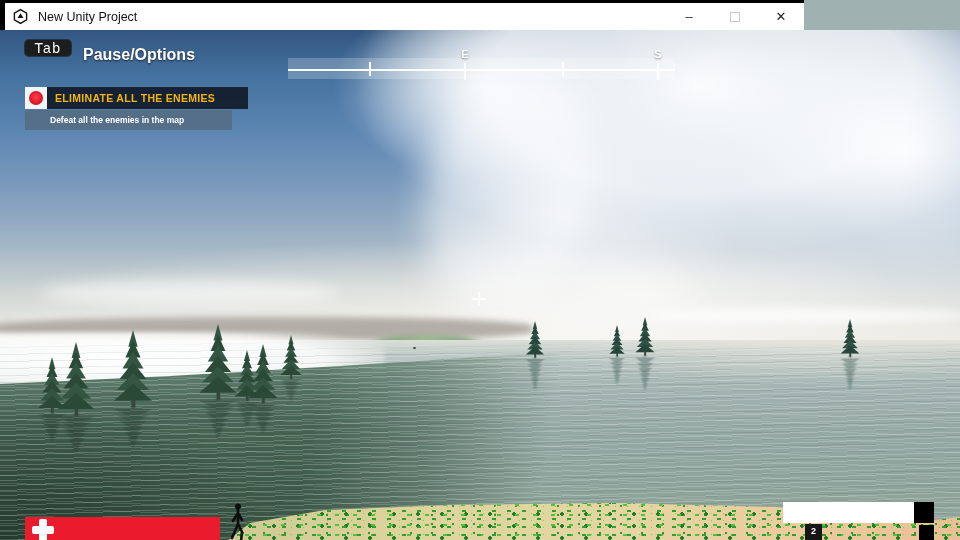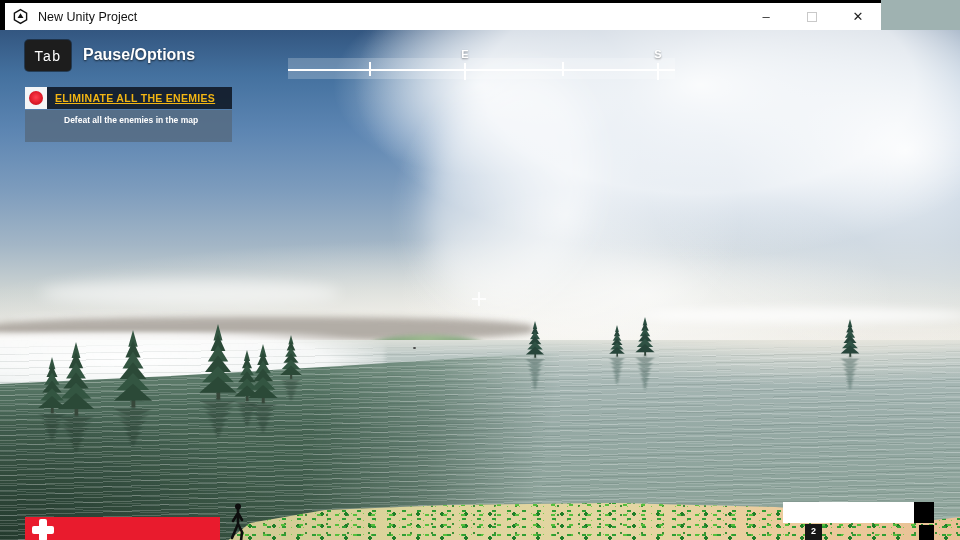--- a/index.html
+++ b/index.html
@@ -1,20 +1,20 @@
 <!DOCTYPE html>
 <html><head>
 <meta charset="utf-8">
 <style>
   html,body{margin:0;padding:0;background:#000;}
   *{box-sizing:border-box;}
   .window{position:relative;width:960px;height:540px;overflow:hidden;background:#9fb2b1;font-family:"Liberation Sans",sans-serif;}
 
   
-  .titlebar{position:absolute;top:0;left:0;width:881px;height:30px;background:#fff;border-top:3px solid #000;border-left:5px solid #000;display:flex;align-items:center;z-index:50;}
+  .titlebar{position:absolute;top:0;left:0;width:804px;height:30px;background:#fff;border-top:3px solid #000;border-left:5px solid #000;display:flex;align-items:center;z-index:50;}
   .unity-logo{margin-left:7px;width:17px;height:17px;}
   .win-title{margin-left:9px;font-size:12.5px;color:#111;}
   .win-controls{position:absolute;right:0;top:0;height:27px;display:flex;align-items:center;}
   .win-btn{width:46px;height:27px;display:flex;align-items:center;justify-content:center;font-size:13px;color:#333;cursor:default;}
   .max-box{width:10px;height:10px;border:1px solid #c9c9c9;}
   .close-glyph{font-size:13px;color:#222;}
 
   
   .scene{position:absolute;top:30px;left:0;width:960px;height:510px;overflow:hidden;}
   .sky{position:absolute;top:0;left:0;width:960px;height:330px;
@@ -61,36 +61,36 @@
       radial-gradient(2.5px 2px at 9px 5px, #54bf3c 70%, transparent 71%),
       radial-gradient(3.5px 2.5px at 6px 2px, #1f7d28 70%, transparent 71%),
       radial-gradient(2px 1.5px at 12px 7px, #79cf4e 70%, transparent 71%),
       radial-gradient(2px 1.5px at 2px 6px, #3c8f35 70%, transparent 71%),
       linear-gradient(92deg,#cfc893 0%,#ddd49c 25%,#e4d6a3 55%,#eccb9d 78%,#e9c095 100%);
     background-size:15px 8px,18px 10px,24px 12px,12px 7px,21px 9px,100% 100%;}
   .figure{position:absolute;left:226px;top:472px;width:24px;height:40px;}
 
   
   .hud{position:absolute;inset:0;z-index:40;pointer-events:none;}
-  .tab-btn{position:absolute;left:25px;top:40px;width:46px;height:31px;background:#1d1d1d;border-radius:4px;color:#fff;font-size:14px;letter-spacing:1.5px;display:flex;align-items:center;justify-content:center;box-shadow:0 0 0 1px rgba(0,0,0,.45);pointer-events:auto;}
+  .tab-btn{position:absolute;left:25px;top:40px;width:46px;height:16px;background:#1d1d1d;border-radius:4px;color:#fff;font-size:14px;letter-spacing:1.5px;display:flex;align-items:center;justify-content:center;box-shadow:0 0 0 1px rgba(0,0,0,.45);pointer-events:auto;}
   .pause-lbl{position:absolute;left:83px;top:46px;color:#fff;font-size:16px;font-weight:bold;text-shadow:0 1px 2px rgba(0,0,0,.65);}
   .compass-strip{position:absolute;left:288px;top:58px;width:387px;height:21px;background:rgba(255,255,255,.22);}
   .compass-line{position:absolute;left:288px;top:69px;width:387px;height:2px;background:#fff;}
   .tick{position:absolute;width:2px;background:#fff;}
   .tick-a{left:369px;top:62px;height:14px;}
   .tick-b{left:562px;top:62px;height:14px;}
   .tick-e{left:464px;top:63px;height:17px;}
   .tick-s{left:657px;top:63px;height:17px;}
   .cdir{position:absolute;top:48px;width:18px;text-align:center;color:#fff;font-size:11px;font-weight:bold;text-shadow:0 1px 2px rgba(0,0,0,.4);}
   .cdir-e{left:456px;}
   .cdir-s{left:649px;}
   .obj-icon{position:absolute;left:25px;top:87px;width:22px;height:22px;background:#f3f5f7;display:flex;align-items:center;justify-content:center;}
   .obj-dot{width:14px;height:14px;border-radius:50%;background:radial-gradient(circle at 50% 45%, #ff4150 0%, #e01b2a 55%, #a81220 100%);}
-  .obj-title{position:absolute;left:47px;top:87px;width:185px;height:22px;background:rgba(18,28,42,.93);color:#f2b513;font-size:10.5px;font-weight:bold;letter-spacing:.3px;line-height:22px;padding-left:8px;white-space:nowrap;text-decoration:underline;}
-  .obj-sub{position:absolute;left:25px;top:110px;width:207px;height:32px;background:rgba(86,106,128,.82);color:#fff;font-size:8.5px;font-weight:bold;line-height:20px;padding-left:39px;white-space:nowrap;}
+  .obj-title{position:absolute;left:47px;top:87px;width:201px;height:22px;background:rgba(18,28,42,.93);color:#f2b513;font-size:10.5px;font-weight:bold;letter-spacing:.3px;line-height:22px;padding-left:8px;white-space:nowrap;}
+  .obj-sub{position:absolute;left:25px;top:110px;width:207px;height:20px;background:rgba(86,106,128,.82);color:#fff;font-size:8.5px;font-weight:bold;line-height:20px;padding-left:25px;white-space:nowrap;}
   .crosshair{position:absolute;left:472px;top:292px;width:14px;height:14px;opacity:.9;}
   .crosshair::before{content:"";position:absolute;left:6px;top:0;width:2px;height:14px;background:#fff;}
   .crosshair::after{content:"";position:absolute;left:0;top:6px;width:14px;height:2px;background:#fff;}
   .health{position:absolute;left:25px;top:517px;width:195px;height:30px;background:#e91b2d;pointer-events:auto;}
   .cross{position:absolute;left:7px;top:2px;width:22px;height:22px;}
   .cross::before{content:"";position:absolute;left:7px;top:0;width:8px;height:22px;background:#fff;border-radius:2px;}
   .cross::after{content:"";position:absolute;left:0;top:7px;width:22px;height:8px;background:#fff;border-radius:2px;}
   .ammo-bar{position:absolute;left:783px;top:502px;width:131px;height:21px;background:#fff;pointer-events:auto;}
   .slot1{position:absolute;left:914px;top:502px;width:20px;height:21px;background:#000;pointer-events:auto;}
   .slot2{position:absolute;left:919px;top:525px;width:15px;height:15px;background:#000;pointer-events:auto;}

